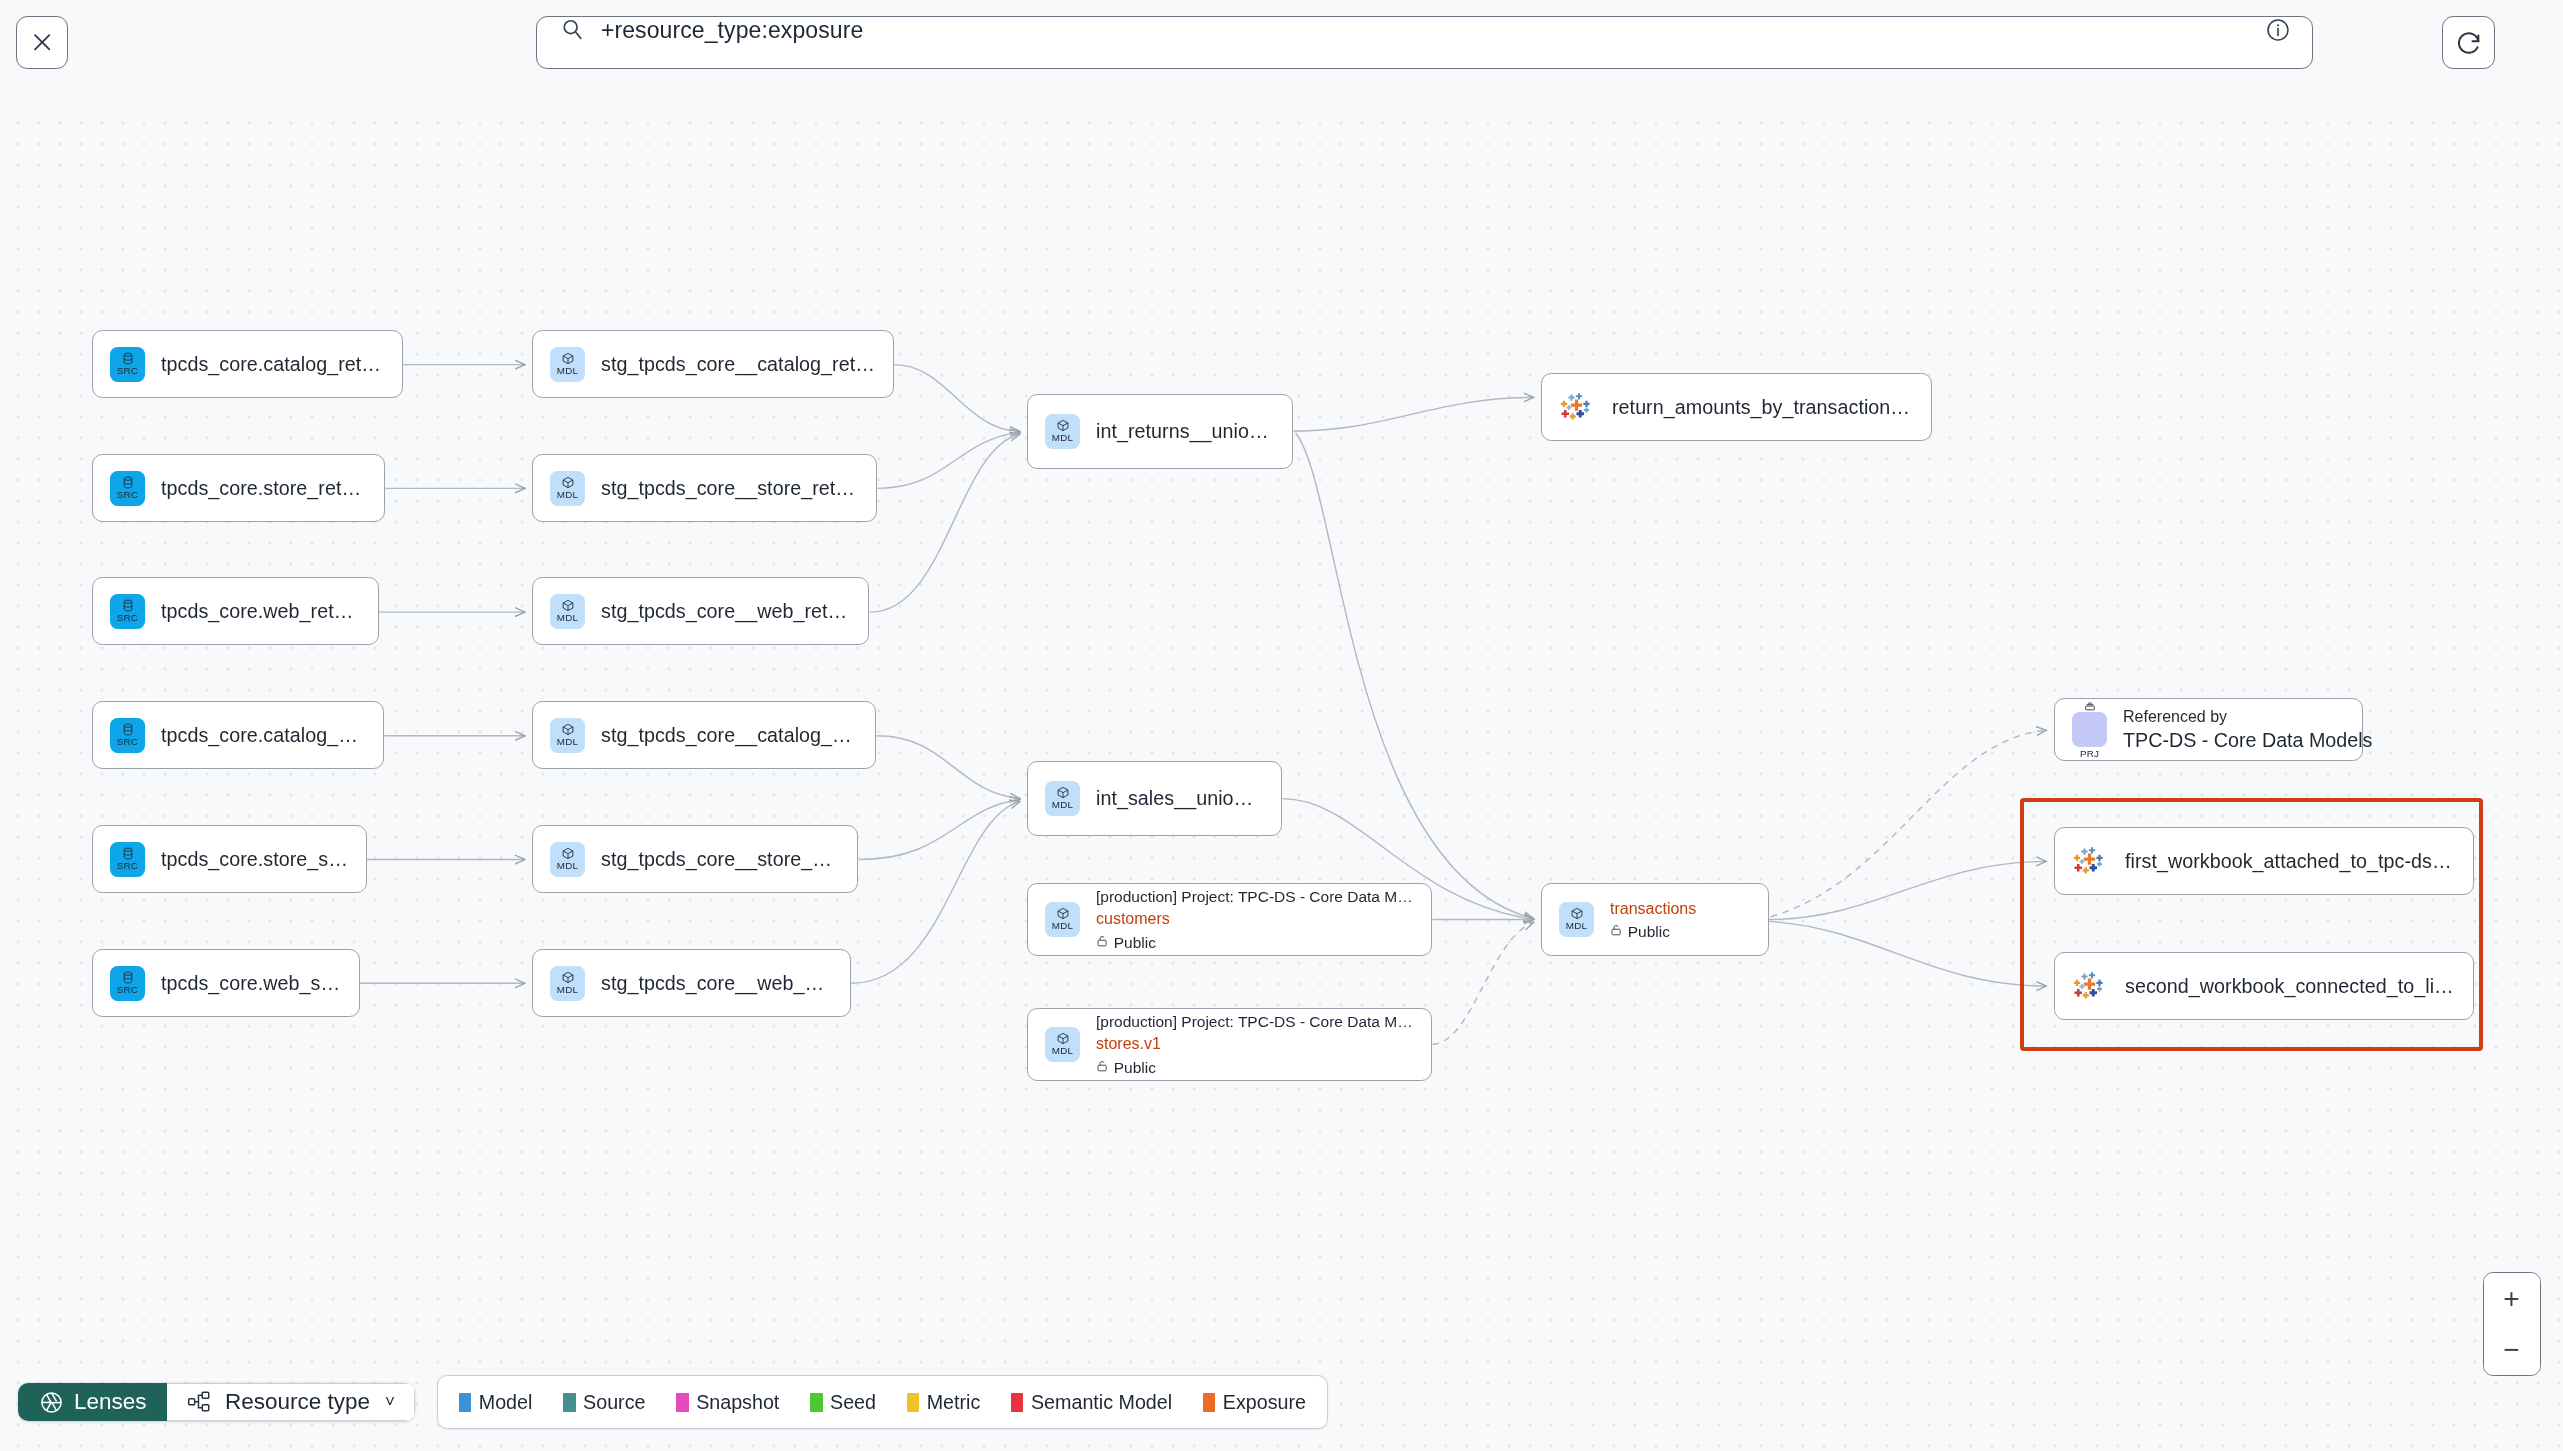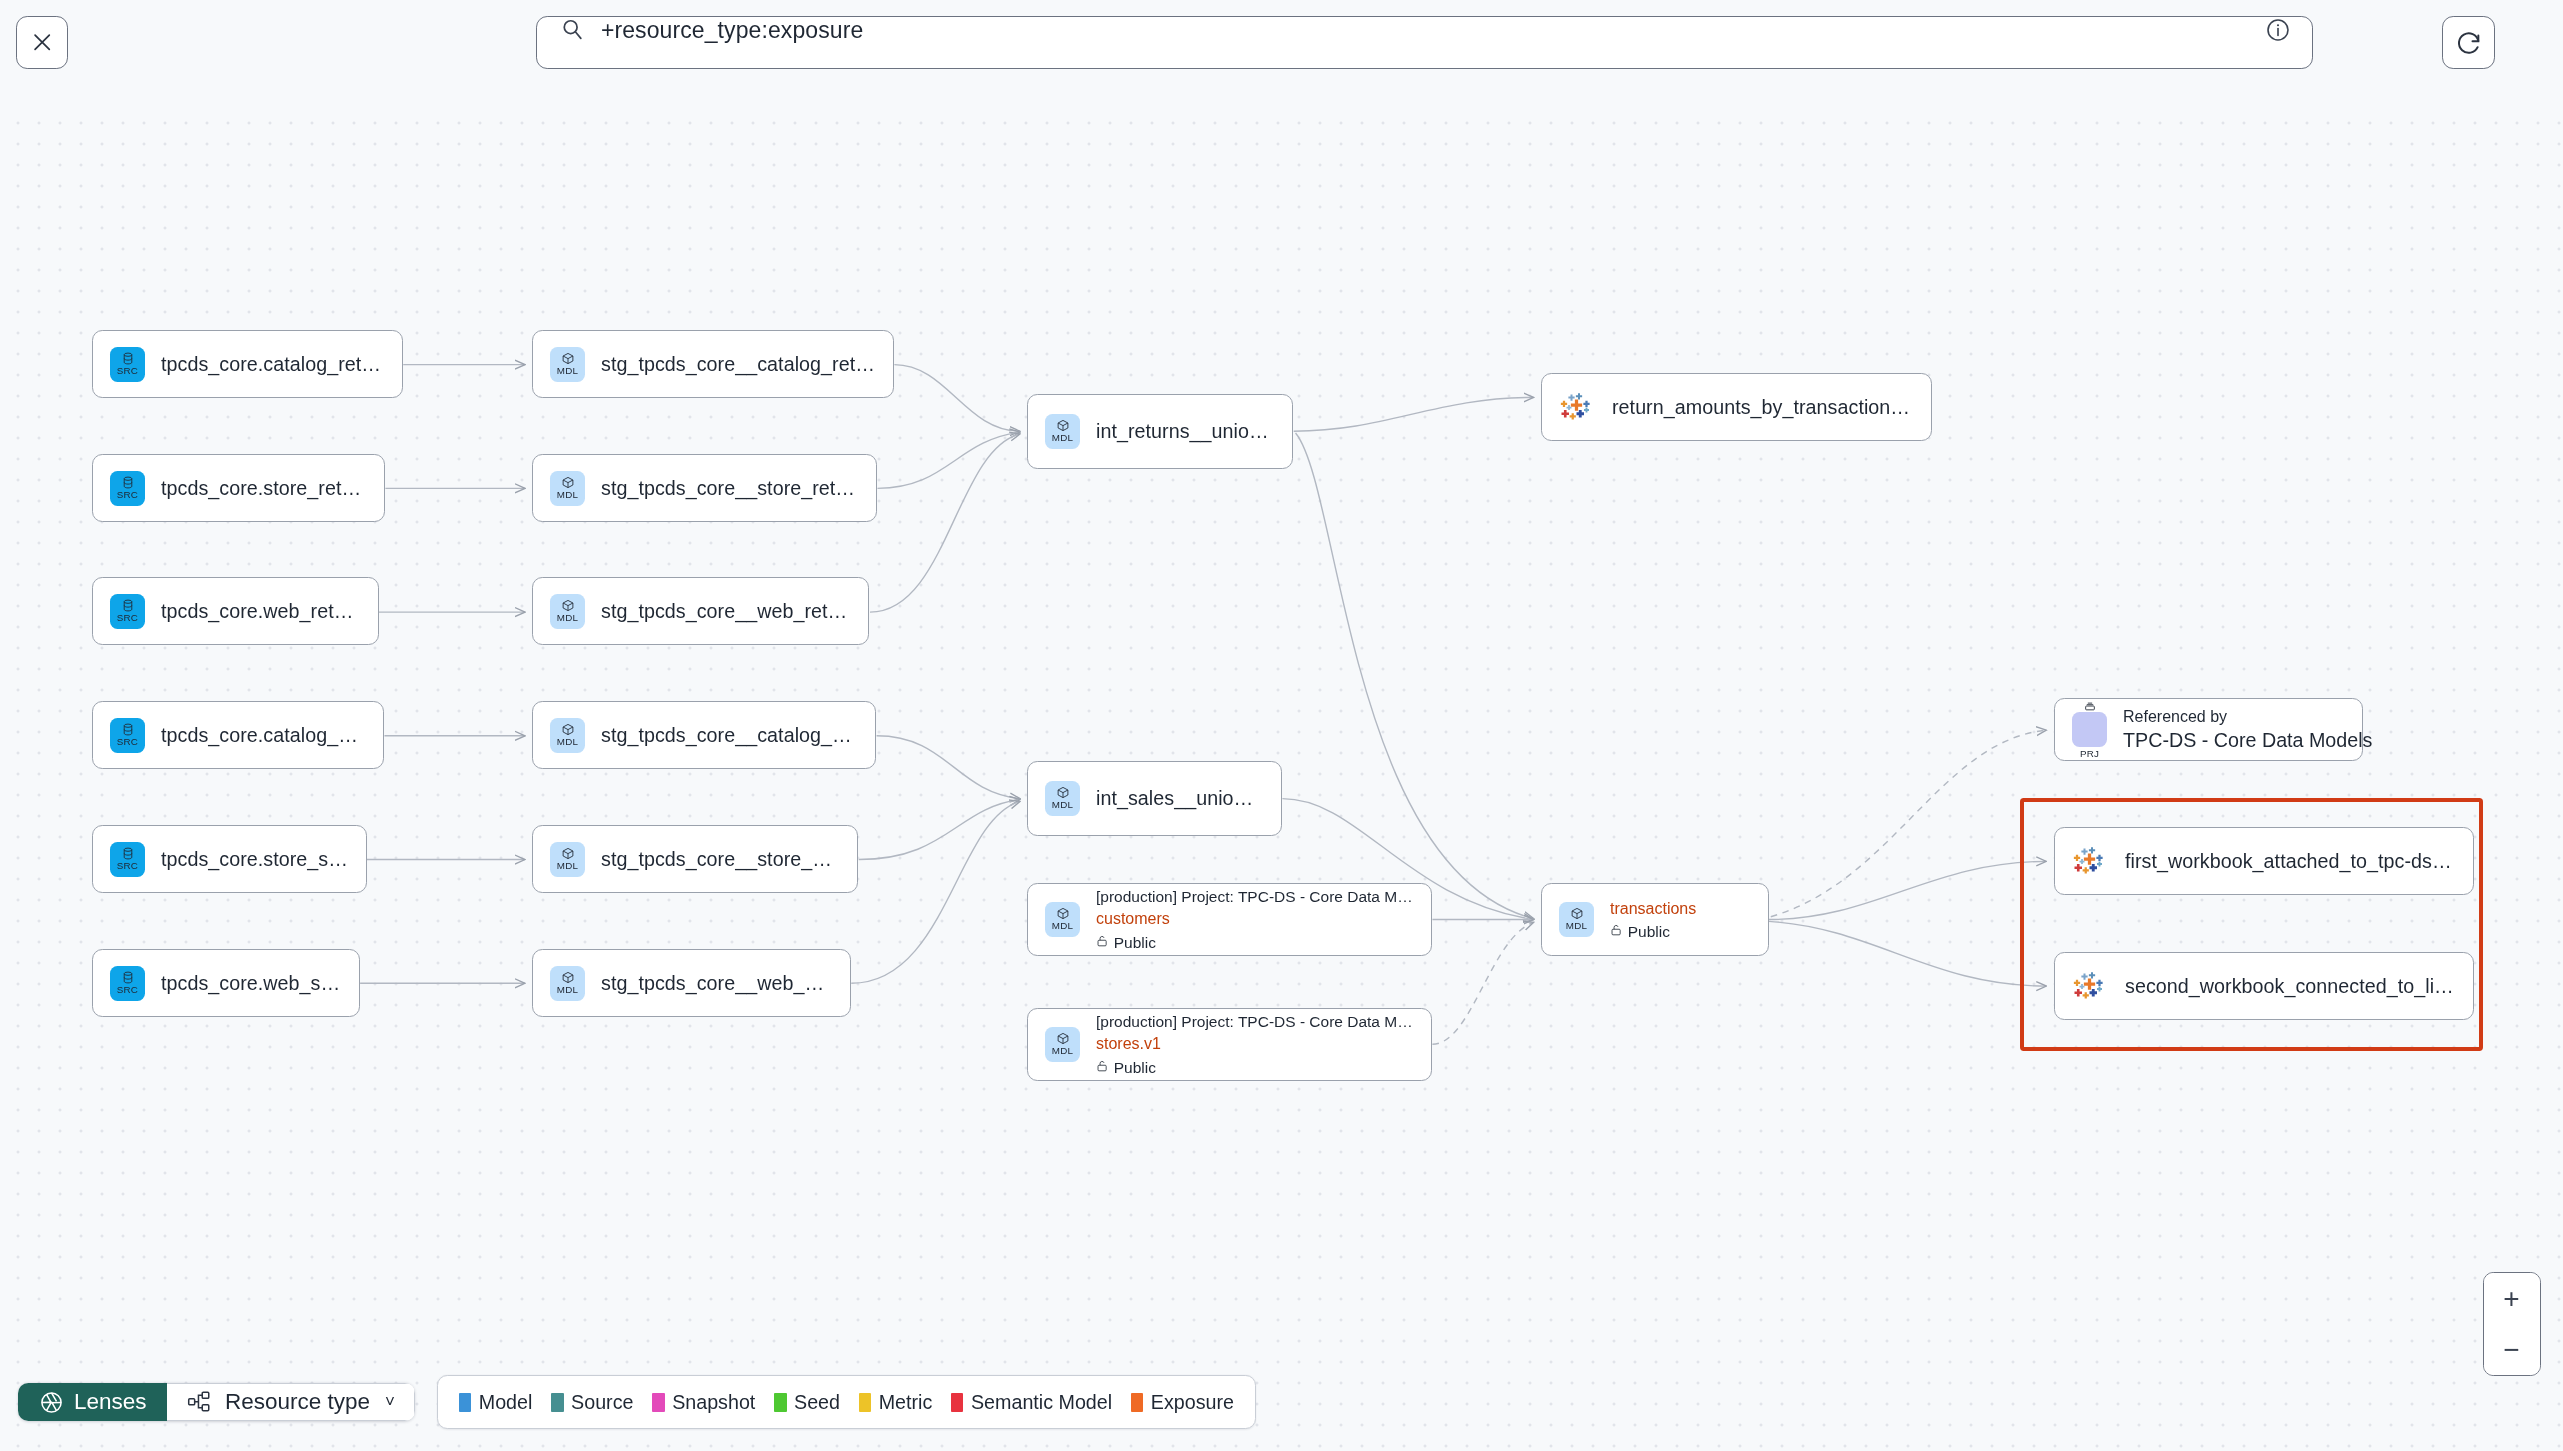--- a/index.html
+++ b/index.html
@@ -115,21 +115,21 @@
     padding: 0 20.6px; font-size: 22.5px; cursor: pointer;
   }
   #lenses-btn svg { width: 25px; height: 25px; }
   #resource-type-btn {
     background: #fff; color: #1f2733; display: flex; align-items: center; gap: 13px;
     padding: 0 19px 0 19px; font-size: 22.5px; cursor: pointer; border: 1.3px solid #c9ced6; border-left: none;
   }
   #resource-type-btn .chev { font-size: 17px; margin-left: 1.9px; }
   #resource-type-btn svg.rt { width: 26px; height: 26px; }
   #legend {
-    display: flex; align-items: center; gap: 0px;
+    display: flex; align-items: center; gap: 12px;
     height: 54px; background: #fff; border: 1.3px solid #c9ced6; border-radius: 10.3px;
     padding: 0 20.6px; box-shadow: 0 0.9px 1.9px rgba(20,30,50,.08);
   }
   .legend-item { display: flex; align-items: center; gap: 7.5px; margin-right: 19px; font-size: 19.7px; color: #1f2733; cursor: pointer; }
   .legend-item:last-child { margin-right: 0; }
   .legend-swatch { width: 12.2px; height: 19px; border-radius: 0.9px; flex: 0 0 auto; }
 
   
   #zoom-ctrl {
     position: absolute; right: 22.5px; bottom: 75px;

